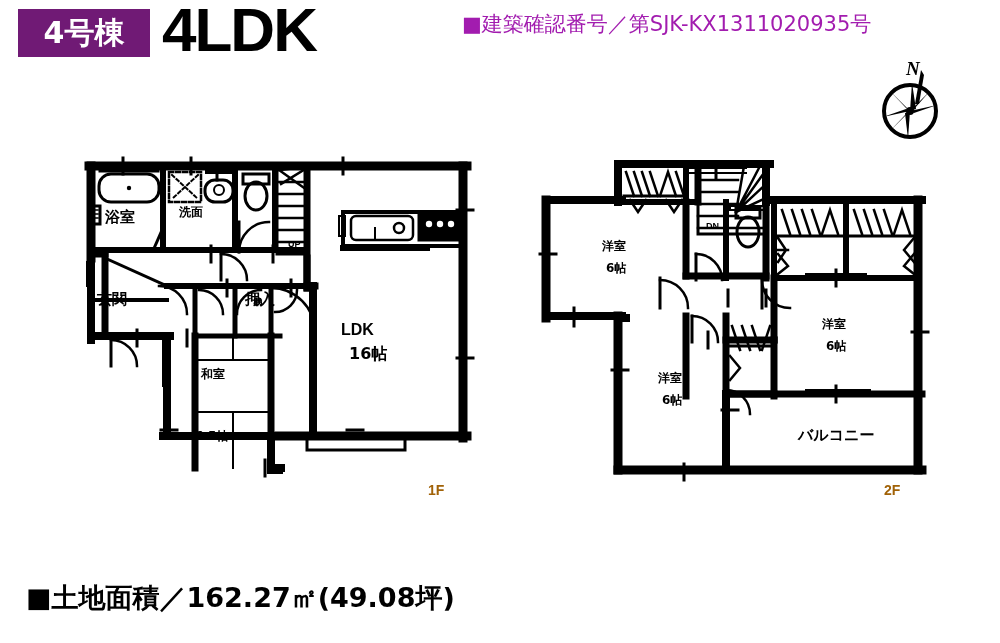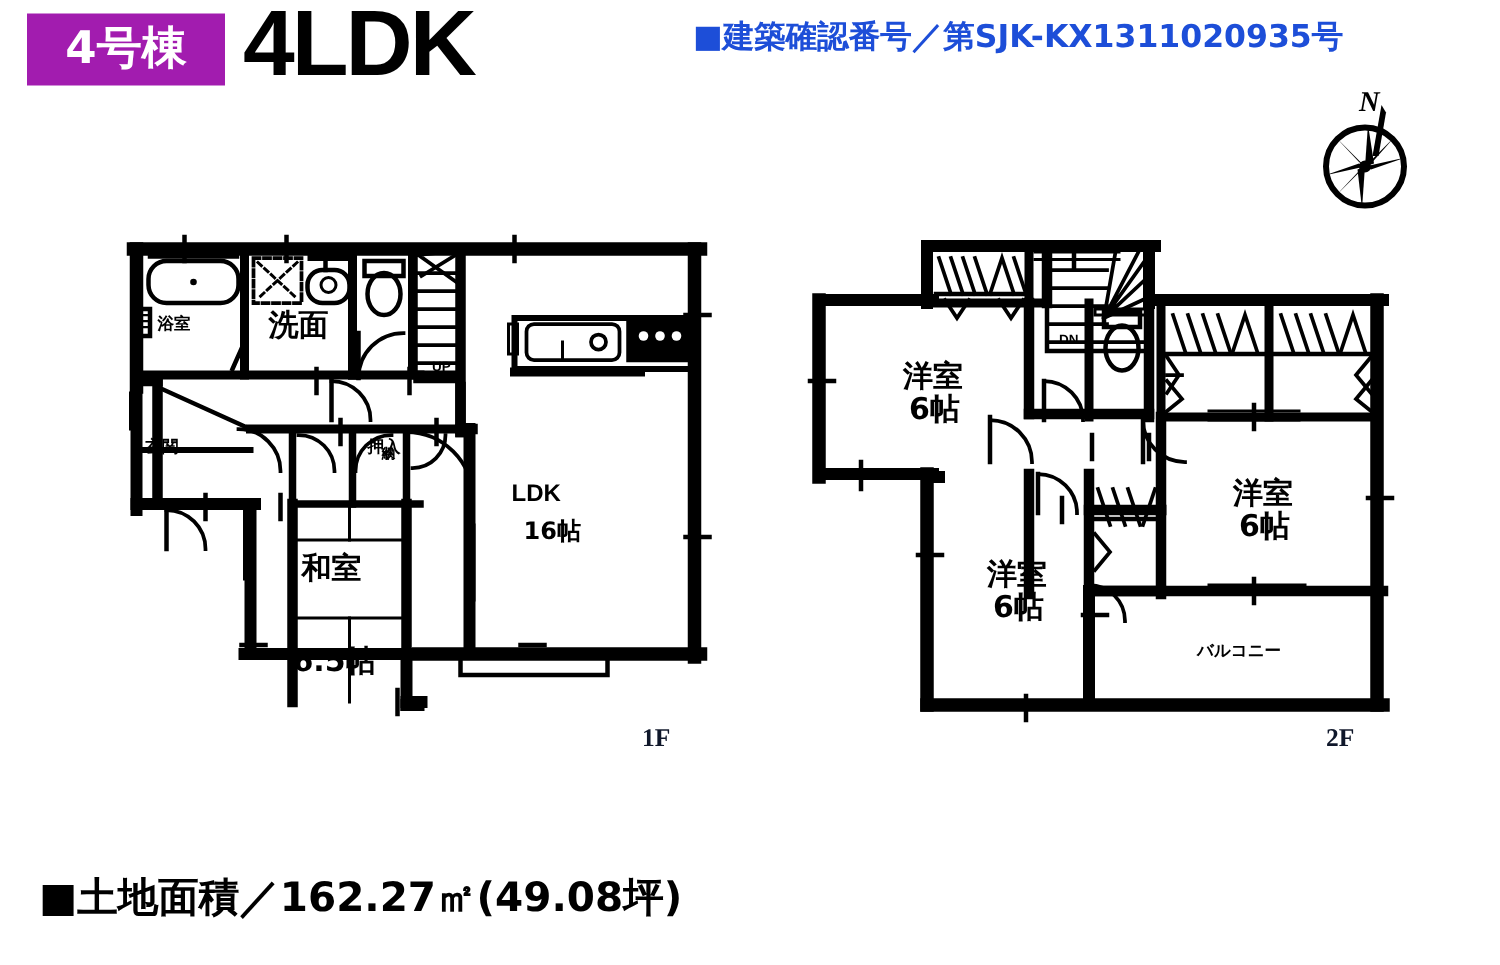--- a/index.html
+++ b/index.html
@@ -21,21 +21,21 @@
   
   #header {
     position: absolute;
     left: 0; top: 0;
     width: 1000px; height: 70px;
   }
   #unit-badge {
     position: absolute;
     left: 18px; top: 9px;
     width: 132px; height: 48px;
-    background: #a21caf;
+    background: #701a75;
     color: #ffffff;
     font-size: 30px;
     font-weight: bold;
     line-height: 48px;
     text-align: center;
     letter-spacing: 0px;
     font-family: "DejaVu Sans", "Liberation Sans", sans-serif;
   }
   #plan-type {
     position: absolute;
@@ -43,22 +43,22 @@
     font-size: 62px;
     font-weight: bold;
     color: #000000;
     letter-spacing: -2px;
     font-family: "Liberation Sans", "DejaVu Sans", sans-serif;
   }
   #confirm-no {
     position: absolute;
     left: 462px; top: 10px;
     font-size: 21px;
-    font-weight: bold;
-    color: #1d4ed8;
+    font-weight: normal;
+    color: #a21caf;
     white-space: nowrap;
     font-family: "DejaVu Sans", "Liberation Sans", sans-serif;
   }
 
   
   #compass {
     position: absolute;
     left: 868px; top: 58px;
     width: 90px; height: 95px;
   }
@@ -74,41 +74,41 @@
 
   
   .floor {
     position: absolute;
   }
   #floor-1f { left: 75px; top: 150px; width: 420px; height: 340px; }
   #floor-2f { left: 530px; top: 150px; width: 420px; height: 340px; }
 
   .floor-label {
     position: absolute;
-    font-size: 17px;
-    font-weight: bold;
-    color: #0f172a;
-    font-family: Liberation Serif, serif;
+    font-size: 14px;
+    font-weight: bold;
+    color: #a16207;
+    font-family: Liberation Sans, sans-serif;
   }
   #label-1f { left: 428px; top: 482px; }
   #label-2f { left: 884px; top: 482px; }
 
   
   .room-label {
     position: absolute;
     color: #000;
     font-weight: bold;
     text-align: center;
     line-height: 1.02;
     font-family: "DejaVu Sans", "Liberation Sans", sans-serif;
     white-space: nowrap;
   }
   .rl-big   { font-size: 16px; }
-  .rl-med   { font-size: 20px; }
-  .rl-small { font-size: 11px; }
+  .rl-med   { font-size: 12px; }
+  .rl-small { font-size: 15px; }
   .rl-tiny  { font-size: 9px; }
   .rl-vert  { writing-mode: vertical-rl; text-orientation: upright; line-height: 1; }
   .rl-latin { font-family: "Liberation Sans","DejaVu Sans",sans-serif; text-align: right; }
 
   
   #footer {
     position: absolute;
     left: 0; top: 548px;
     width: 1000px; height: 95px; margin-top: 28px;
   }
@@ -434,21 +434,21 @@
     <div class="room-label rl-med" style="left:76px; top:112px;">6帖</div>
 
     <div class="room-label rl-tiny rl-latin" style="left:176px; top:72px; font-weight:bold;">DN</div>
 
     <div class="room-label rl-med" style="left:292px; top:168px;">洋室</div>
     <div class="room-label rl-med" style="left:296px; top:190px;">6帖</div>
 
     <div class="room-label rl-med" style="left:128px; top:222px;">洋室</div>
     <div class="room-label rl-med" style="left:132px; top:244px;">6帖</div>
 
-    <div class="room-label rl-small" style="left:268px; top:278px;">バルコニー</div>
+    <div class="room-label rl-small" style="left:268px; top:278px;font-family:Liberation Serif, serif;">バルコニー</div>
   </div>
   <div id="label-2f" class="floor-label">2F</div>
 
   <div id="footer">
     <div id="area-land" class="area-line">■土地面積／162.27㎡(49.08坪)</div>
   </div>
 
 </div>
 
 </body></html>

